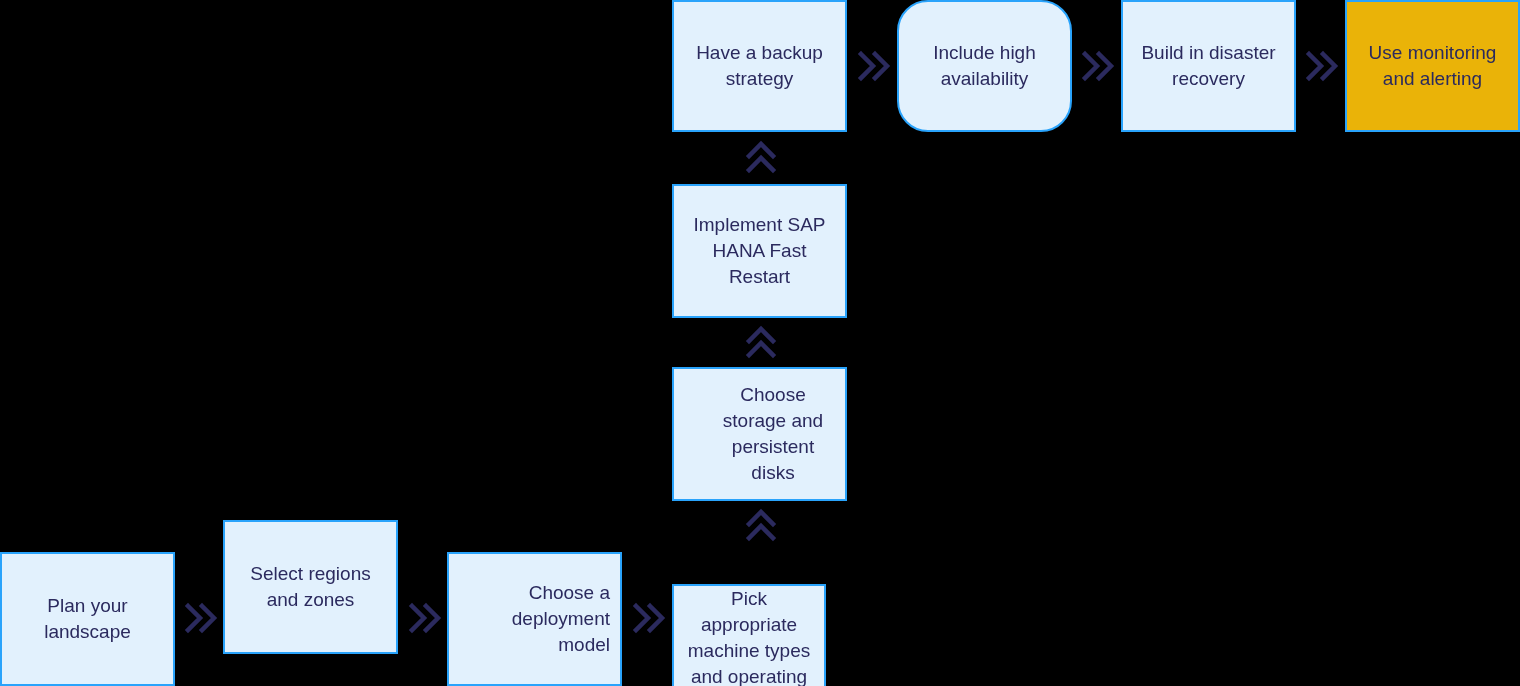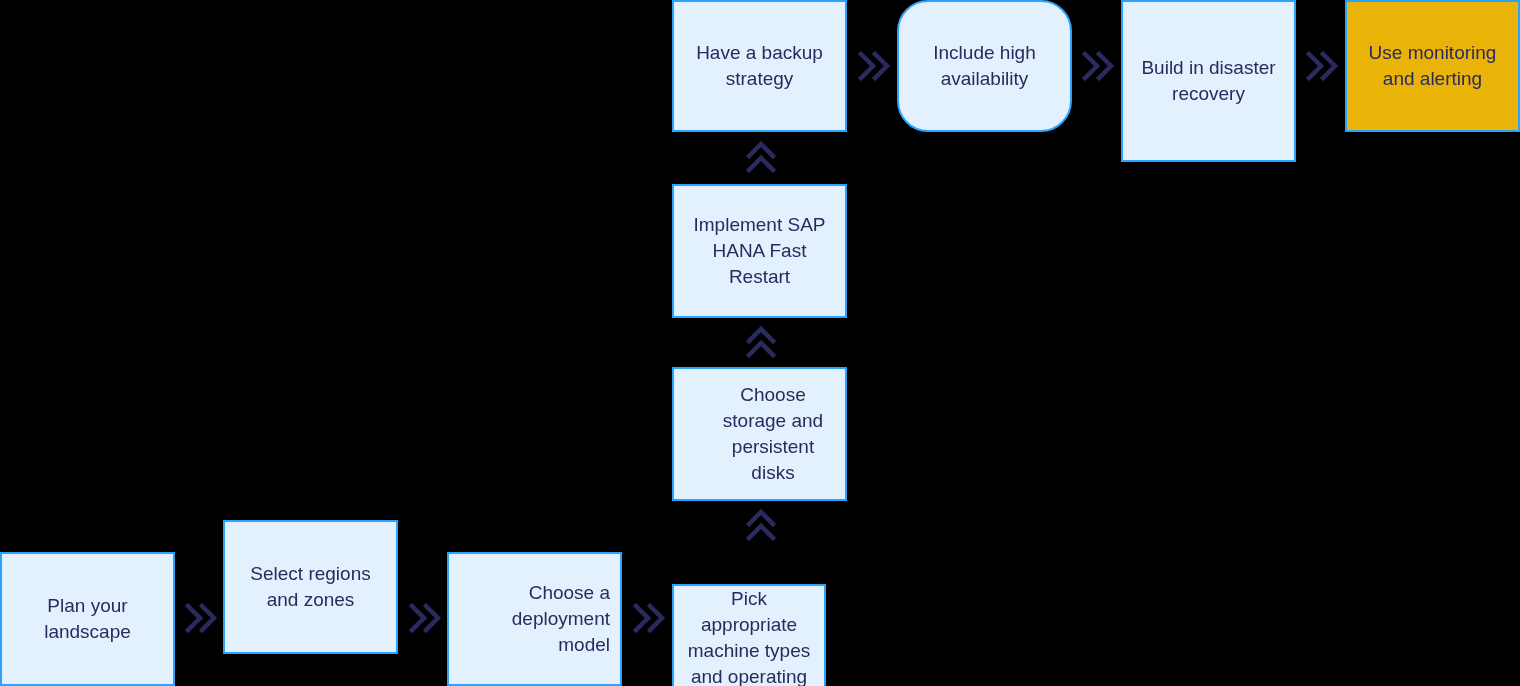--- a/index.html
+++ b/index.html
@@ -66,21 +66,21 @@
     </div>
     <div class="node" style="left: 672px; top: 184px; width: 175px; height: 134px; background: rgb(226, 241, 253); border-color: rgb(41, 163, 251); color: rgb(43, 42, 94);">
       <span class="node-label">Implement SAP HANA Fast Restart</span>
     </div>
     <div class="node" style="left: 672px; top: 0px; width: 175px; height: 132px; background: rgb(226, 241, 253); border-color: rgb(41, 163, 251); color: rgb(43, 42, 94);">
       <span class="node-label">Have a backup strategy</span>
     </div>
     <div class="node" style="left: 897px; top: 0px; width: 175px; height: 132px; background: rgb(226, 241, 253); border-color: rgb(41, 163, 251); color: rgb(43, 42, 94); border-radius: 31px;">
       <span class="node-label">Include high availability</span>
     </div>
-    <div class="node" style="left: 1121px; top: 0px; width: 175px; height: 162px; background: rgb(226, 241, 253); border-color: rgb(41, 163, 251); color: rgb(43, 42, 94);">
+    <div class="node" style="left: 1121px; top: 0px; width: 175px; height: 132px; background: rgb(226, 241, 253); border-color: rgb(41, 163, 251); color: rgb(43, 42, 94);">
       <span class="node-label">Build in disaster recovery</span>
     </div>
     <div class="node" style="left: 1345px; top: 0px; width: 175px; height: 132px; background: #eab308; border-color: rgb(41, 163, 251); color: rgb(43, 42, 94);">
       <span class="node-label">Use monitoring and alerting</span>
     </div>
     <div class="arrow" style="left: 184px; top: 600px;">
       <svg width="34" height="36" viewBox="0 0 34 36">
         <path d="M4 6 L16 18 L4 30" fill="none" stroke="#2b2a5e" stroke-width="4.5" stroke-linecap="square" stroke-linejoin="miter"></path>
         <path d="M18 6 L30 18 L18 30" fill="none" stroke="#2b2a5e" stroke-width="4.5" stroke-linecap="square" stroke-linejoin="miter"></path>
       </svg>

